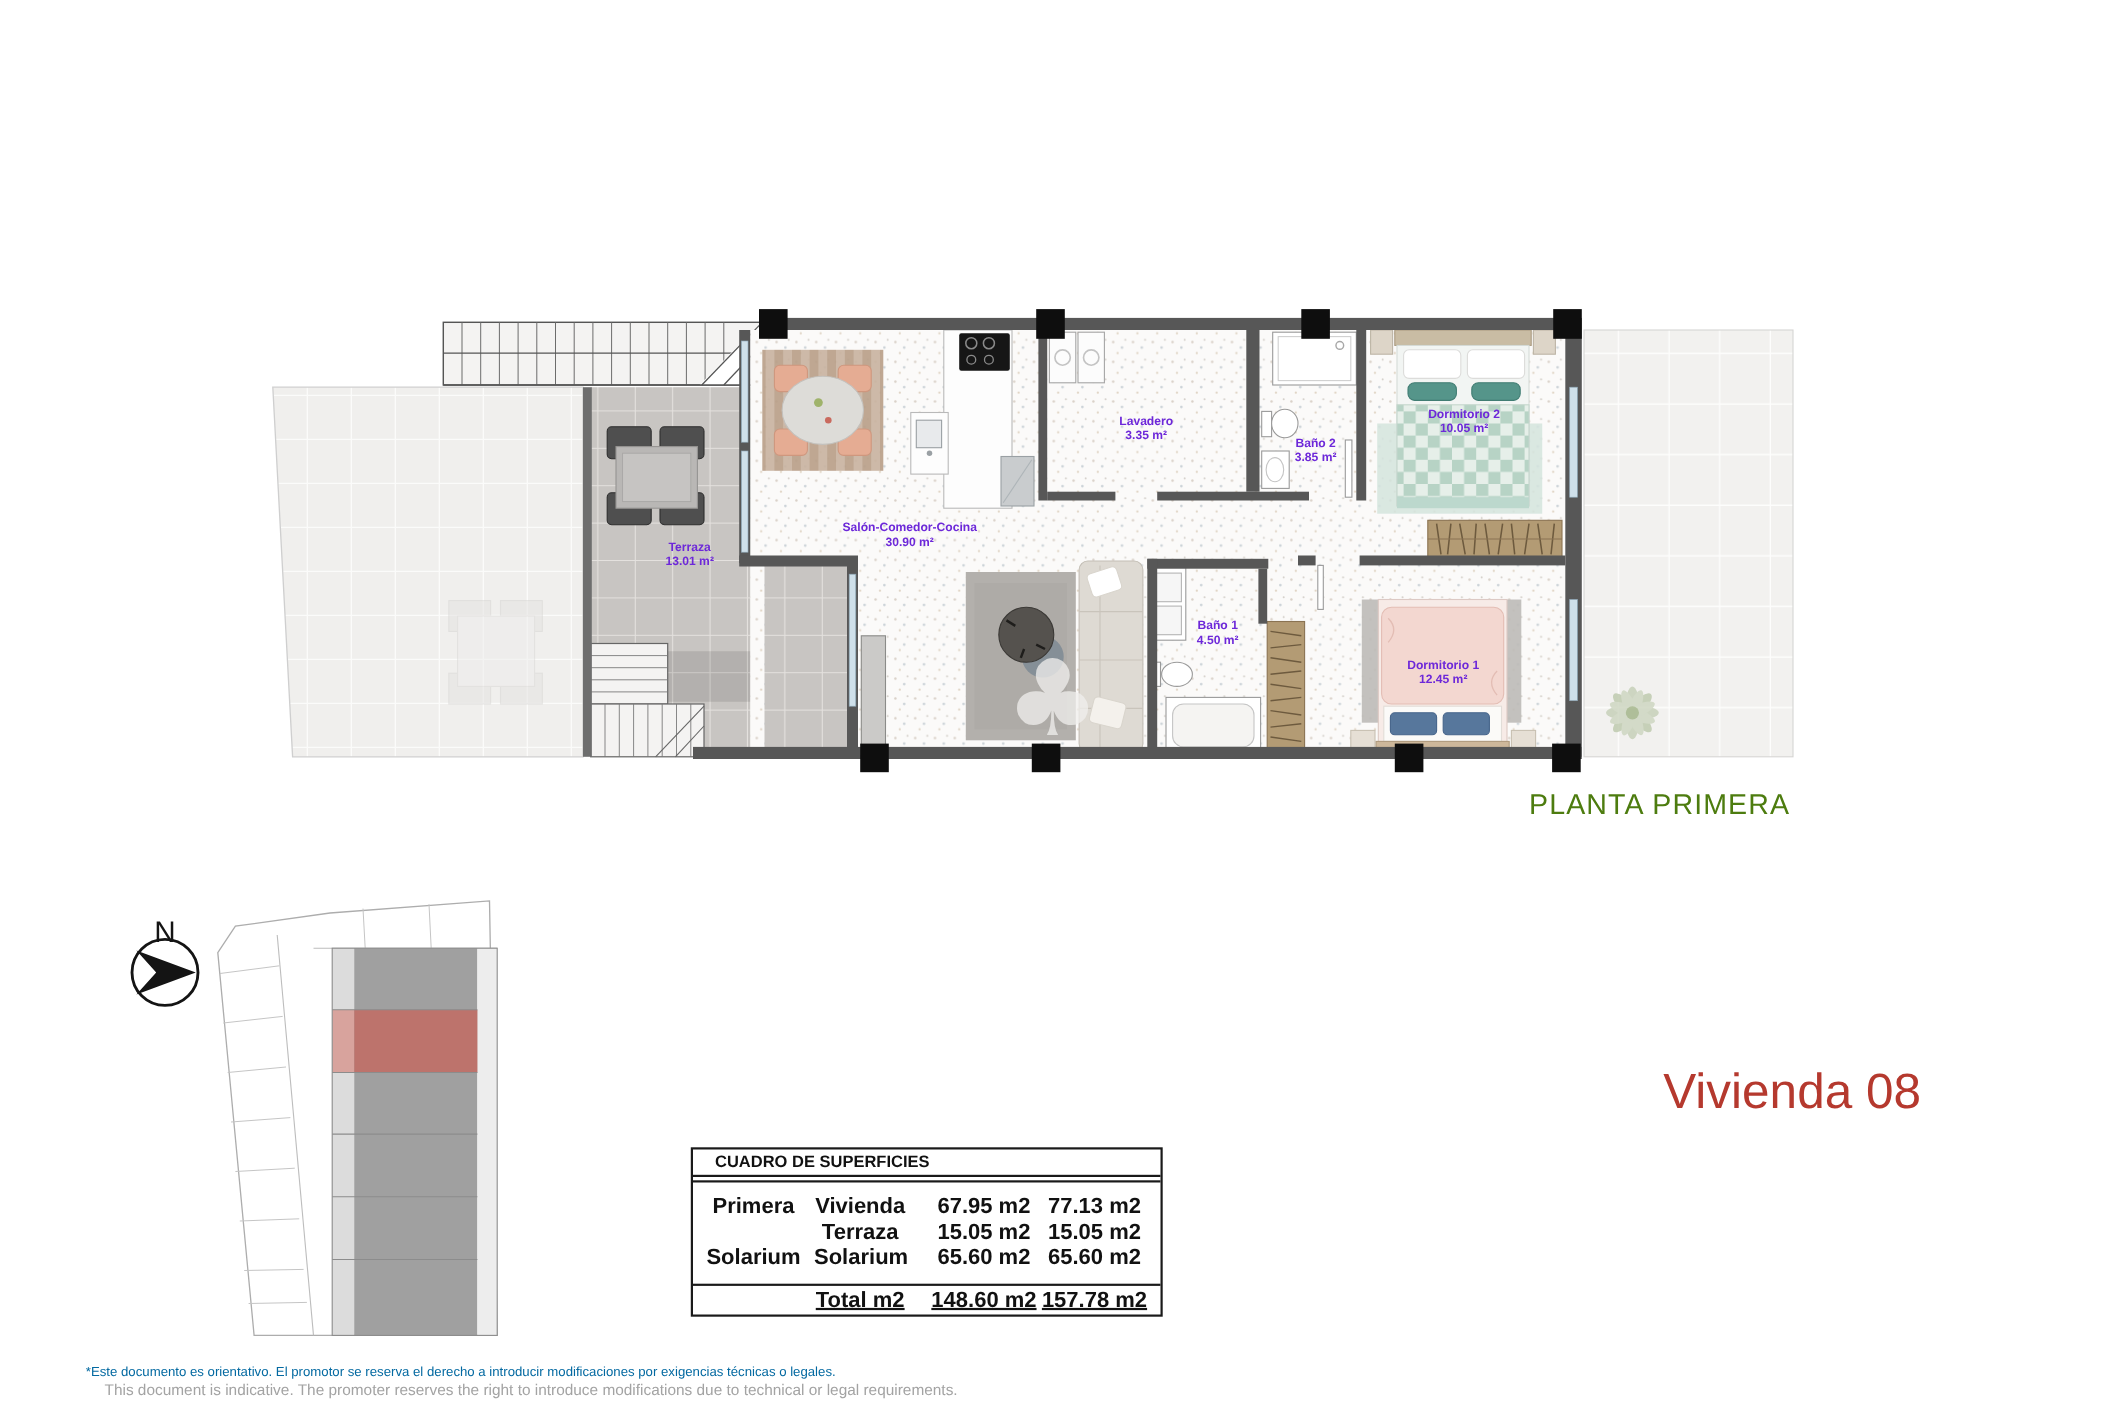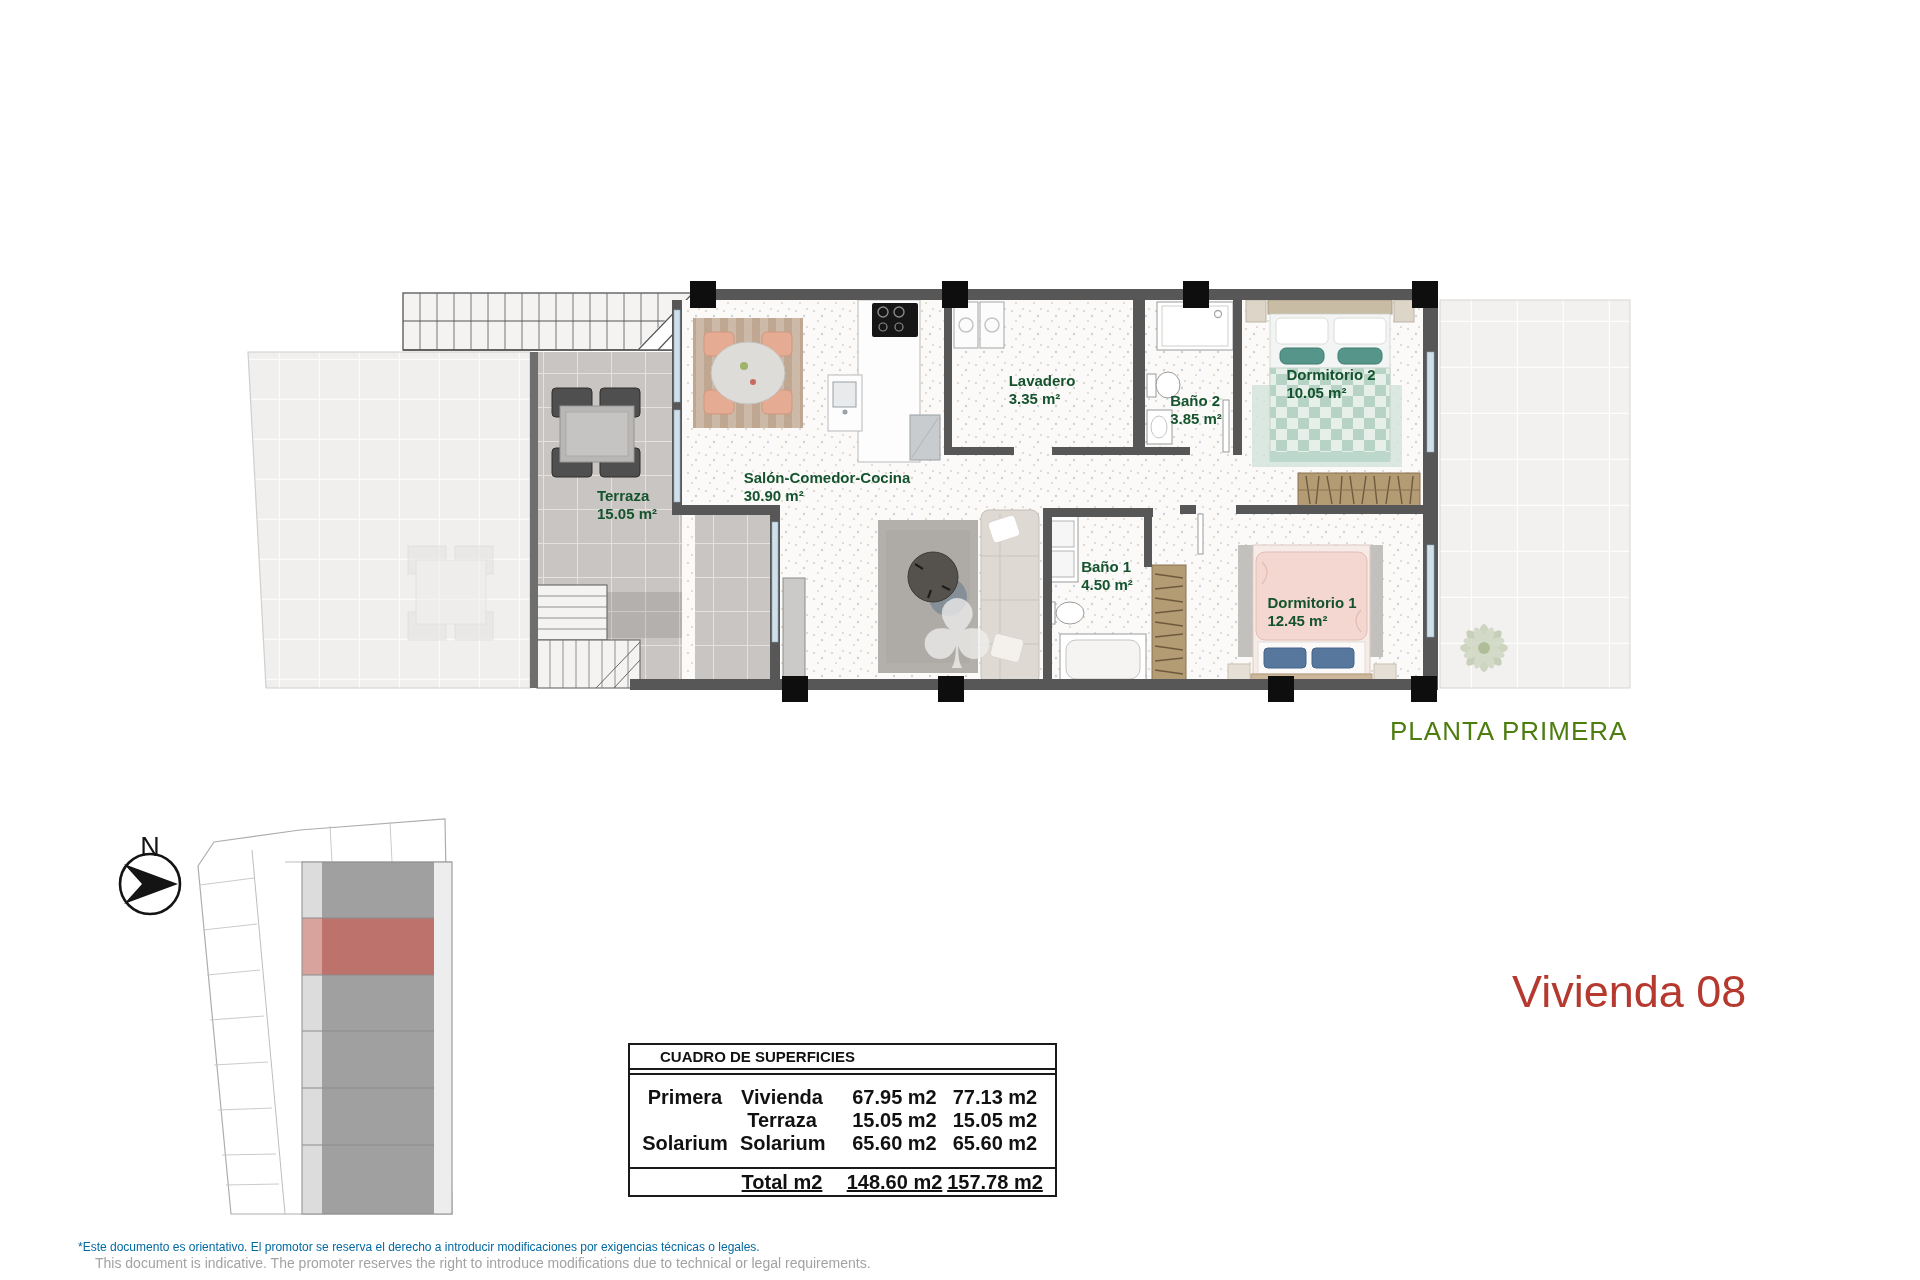--- a/index.html
+++ b/index.html
@@ -1,31 +1,31 @@
 <!DOCTYPE html>
 <html><head>
 <meta charset="utf-8">
 <style>
   html,body{margin:0;padding:0;background:#ffffff;}
   .page{position:relative;width:1920px;height:1280px;background:#ffffff;overflow:hidden;
         font-family:"Liberation Sans",sans-serif;color:#111;}
   .abs{position:absolute;}
 
   
-  .rlabel{position:absolute;transform:translate(-50%,-50%);
-          font-weight:bold;font-size:15px;line-height:1.18;color:#14532d;white-space:nowrap;}
+  .rlabel{position:absolute;transform:translate(-50%,-50%);text-align:center;
+          font-weight:bold;font-size:11px;line-height:1.18;color:#6d28d9;white-space:nowrap;}
 
   
   .plan-caption{position:absolute;left:1390px;top:716px;font-size:26px;letter-spacing:1px;color:#4d7c0f;}
   .unit-title{position:absolute;left:1512px;top:966px;font-size:45px;color:#b5392e;}
 
   
   .surfaces{position:absolute;left:628px;top:1043px;width:425px;border:2px solid #1a1a1a;
             font-weight:bold;background:#fff;}
-  .t-title{height:23px;line-height:23px;padding-left:30px;font-size:15px;border-bottom:2px solid #1a1a1a;}
+  .t-title{height:23px;line-height:23px;padding-left:20px;font-size:15px;border-bottom:2px solid #1a1a1a;}
   .t-head{display:grid;grid-template-columns:110px 106px 97px 104px;border-bottom:2px solid #1a1a1a;}
   .t-head .th{height:26px;line-height:26px;text-align:center;font-size:16px;border-right:1.5px solid #1a1a1a;}
   .t-head .th:last-child{border-right:none;}
   .dbl{height:3px;border-bottom:2px solid #1a1a1a;}
   .t-body{padding:11px 0 9px 0;}
   .t-row,.t-total{display:grid;grid-template-columns:110px 106px 97px 104px;font-size:20px;}
   .t-row{height:23px;line-height:23px;}
   .t-total{height:26px;line-height:26px;text-decoration:underline;}
   .cell-c{text-align:center;}
   .cell-r{text-align:center;padding-right:22px;box-sizing:border-box;}
@@ -286,21 +286,21 @@
       <rect x="1412" y="281" width="26" height="27"></rect>
       <rect x="782" y="676" width="26" height="26"></rect>
       <rect x="938" y="676" width="26" height="26"></rect>
       <rect x="1268" y="676" width="26" height="26"></rect>
       <rect x="1411" y="676" width="26" height="26"></rect>
     </g>
   </svg>
 
   <div class="rlabel" style="left:627px;top:505px">
     <div>Terraza</div>
-    <div>15.05 m²</div>
+    <div>13.01 m²</div>
   </div>
   <div class="rlabel" style="left:827px;top:487px">
     <div>Salón-Comedor-Cocina</div>
     <div>30.90 m²</div>
   </div>
   <div class="rlabel" style="left:1042px;top:390px">
     <div>Lavadero</div>
     <div>3.35 m²</div>
   </div>
   <div class="rlabel" style="left:1196px;top:410px">

